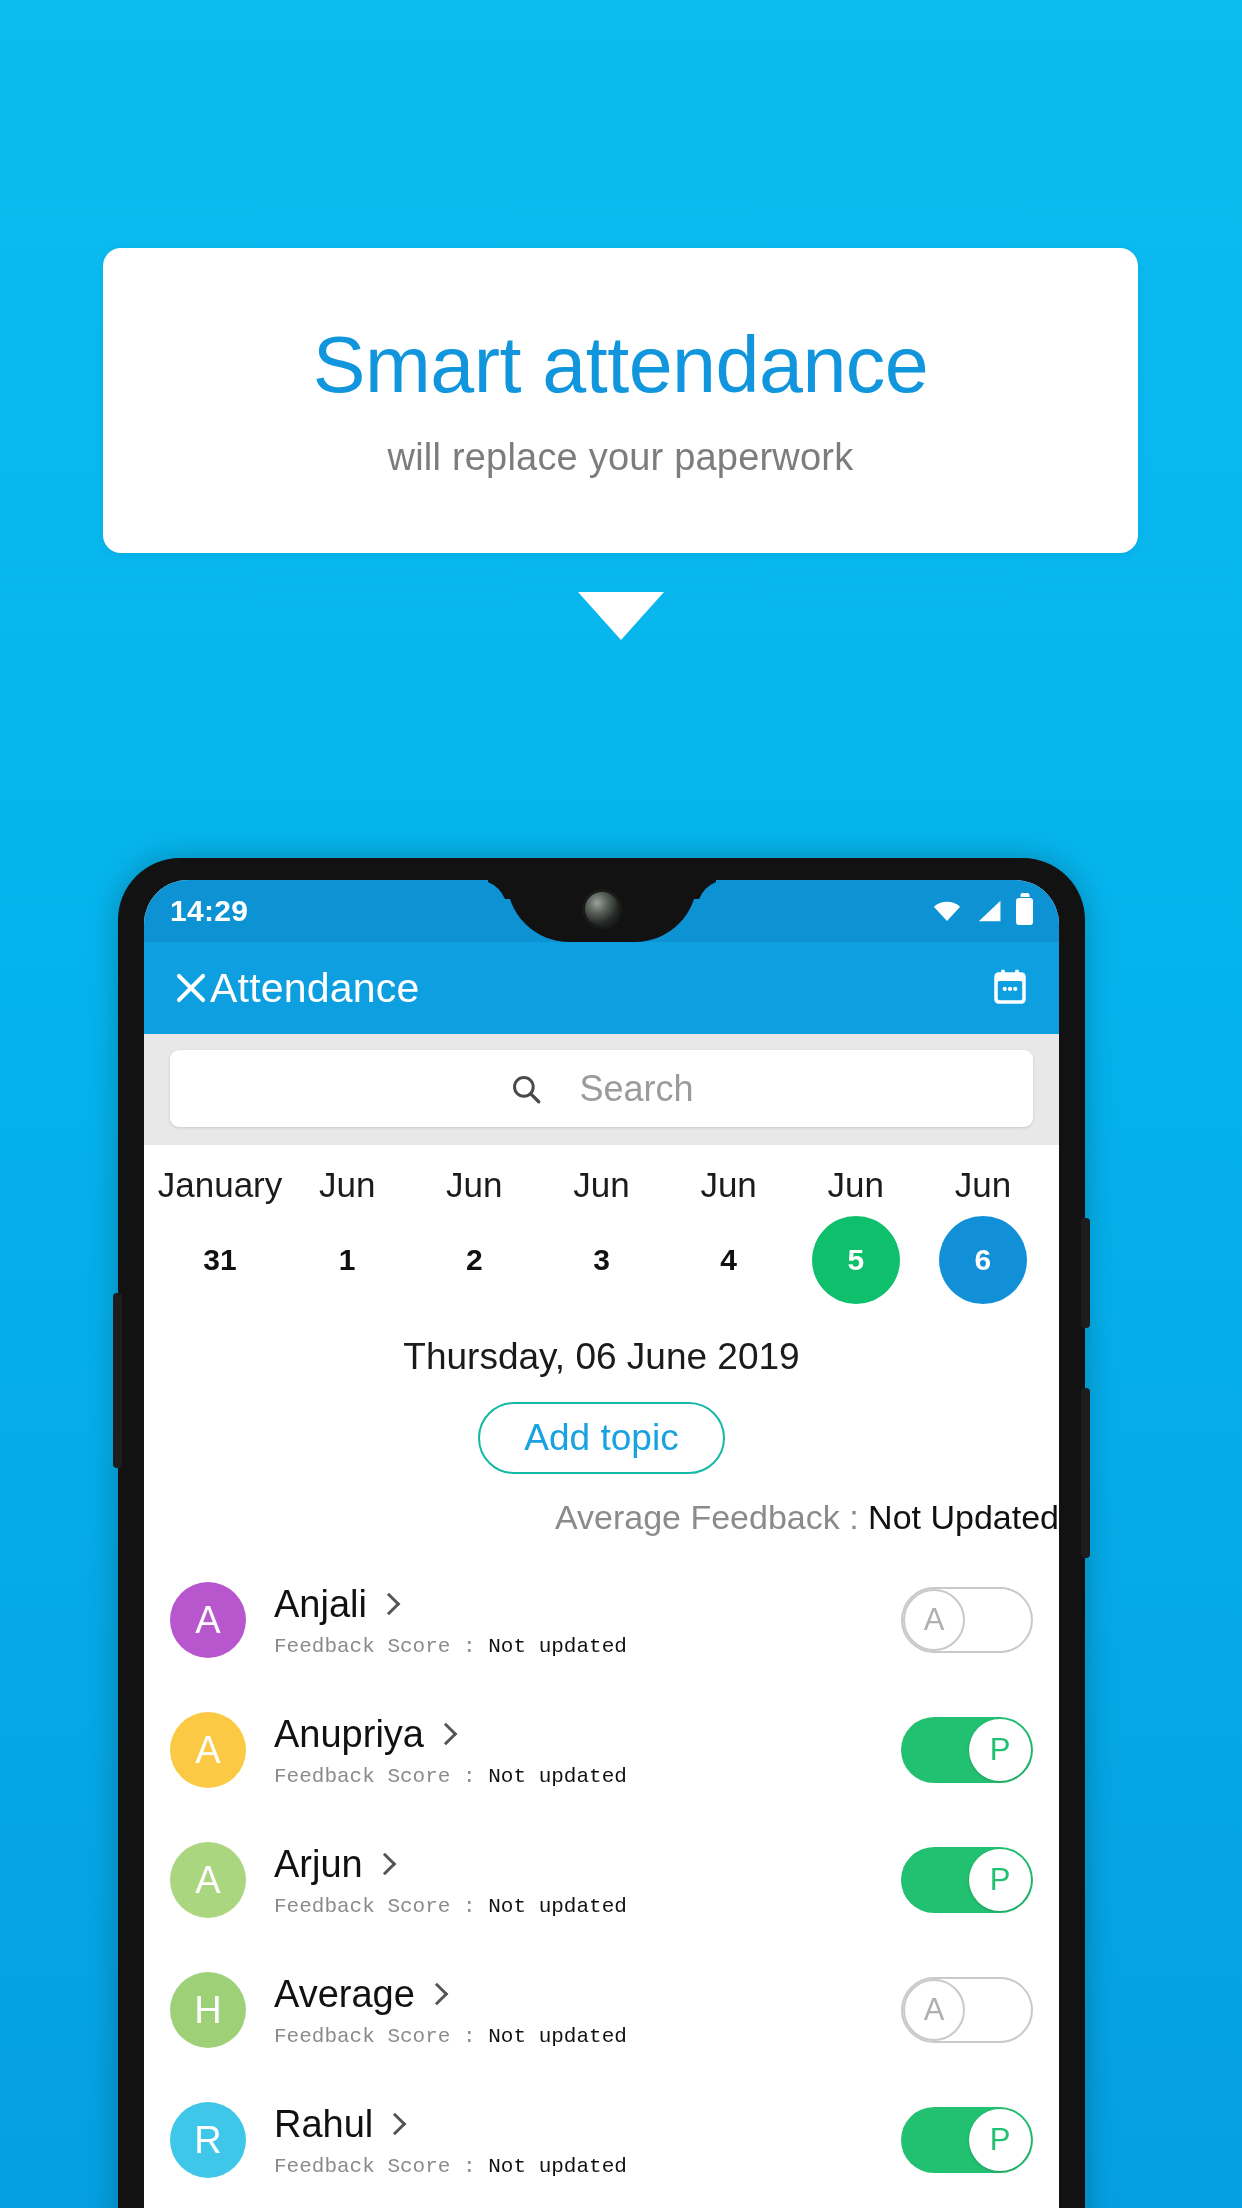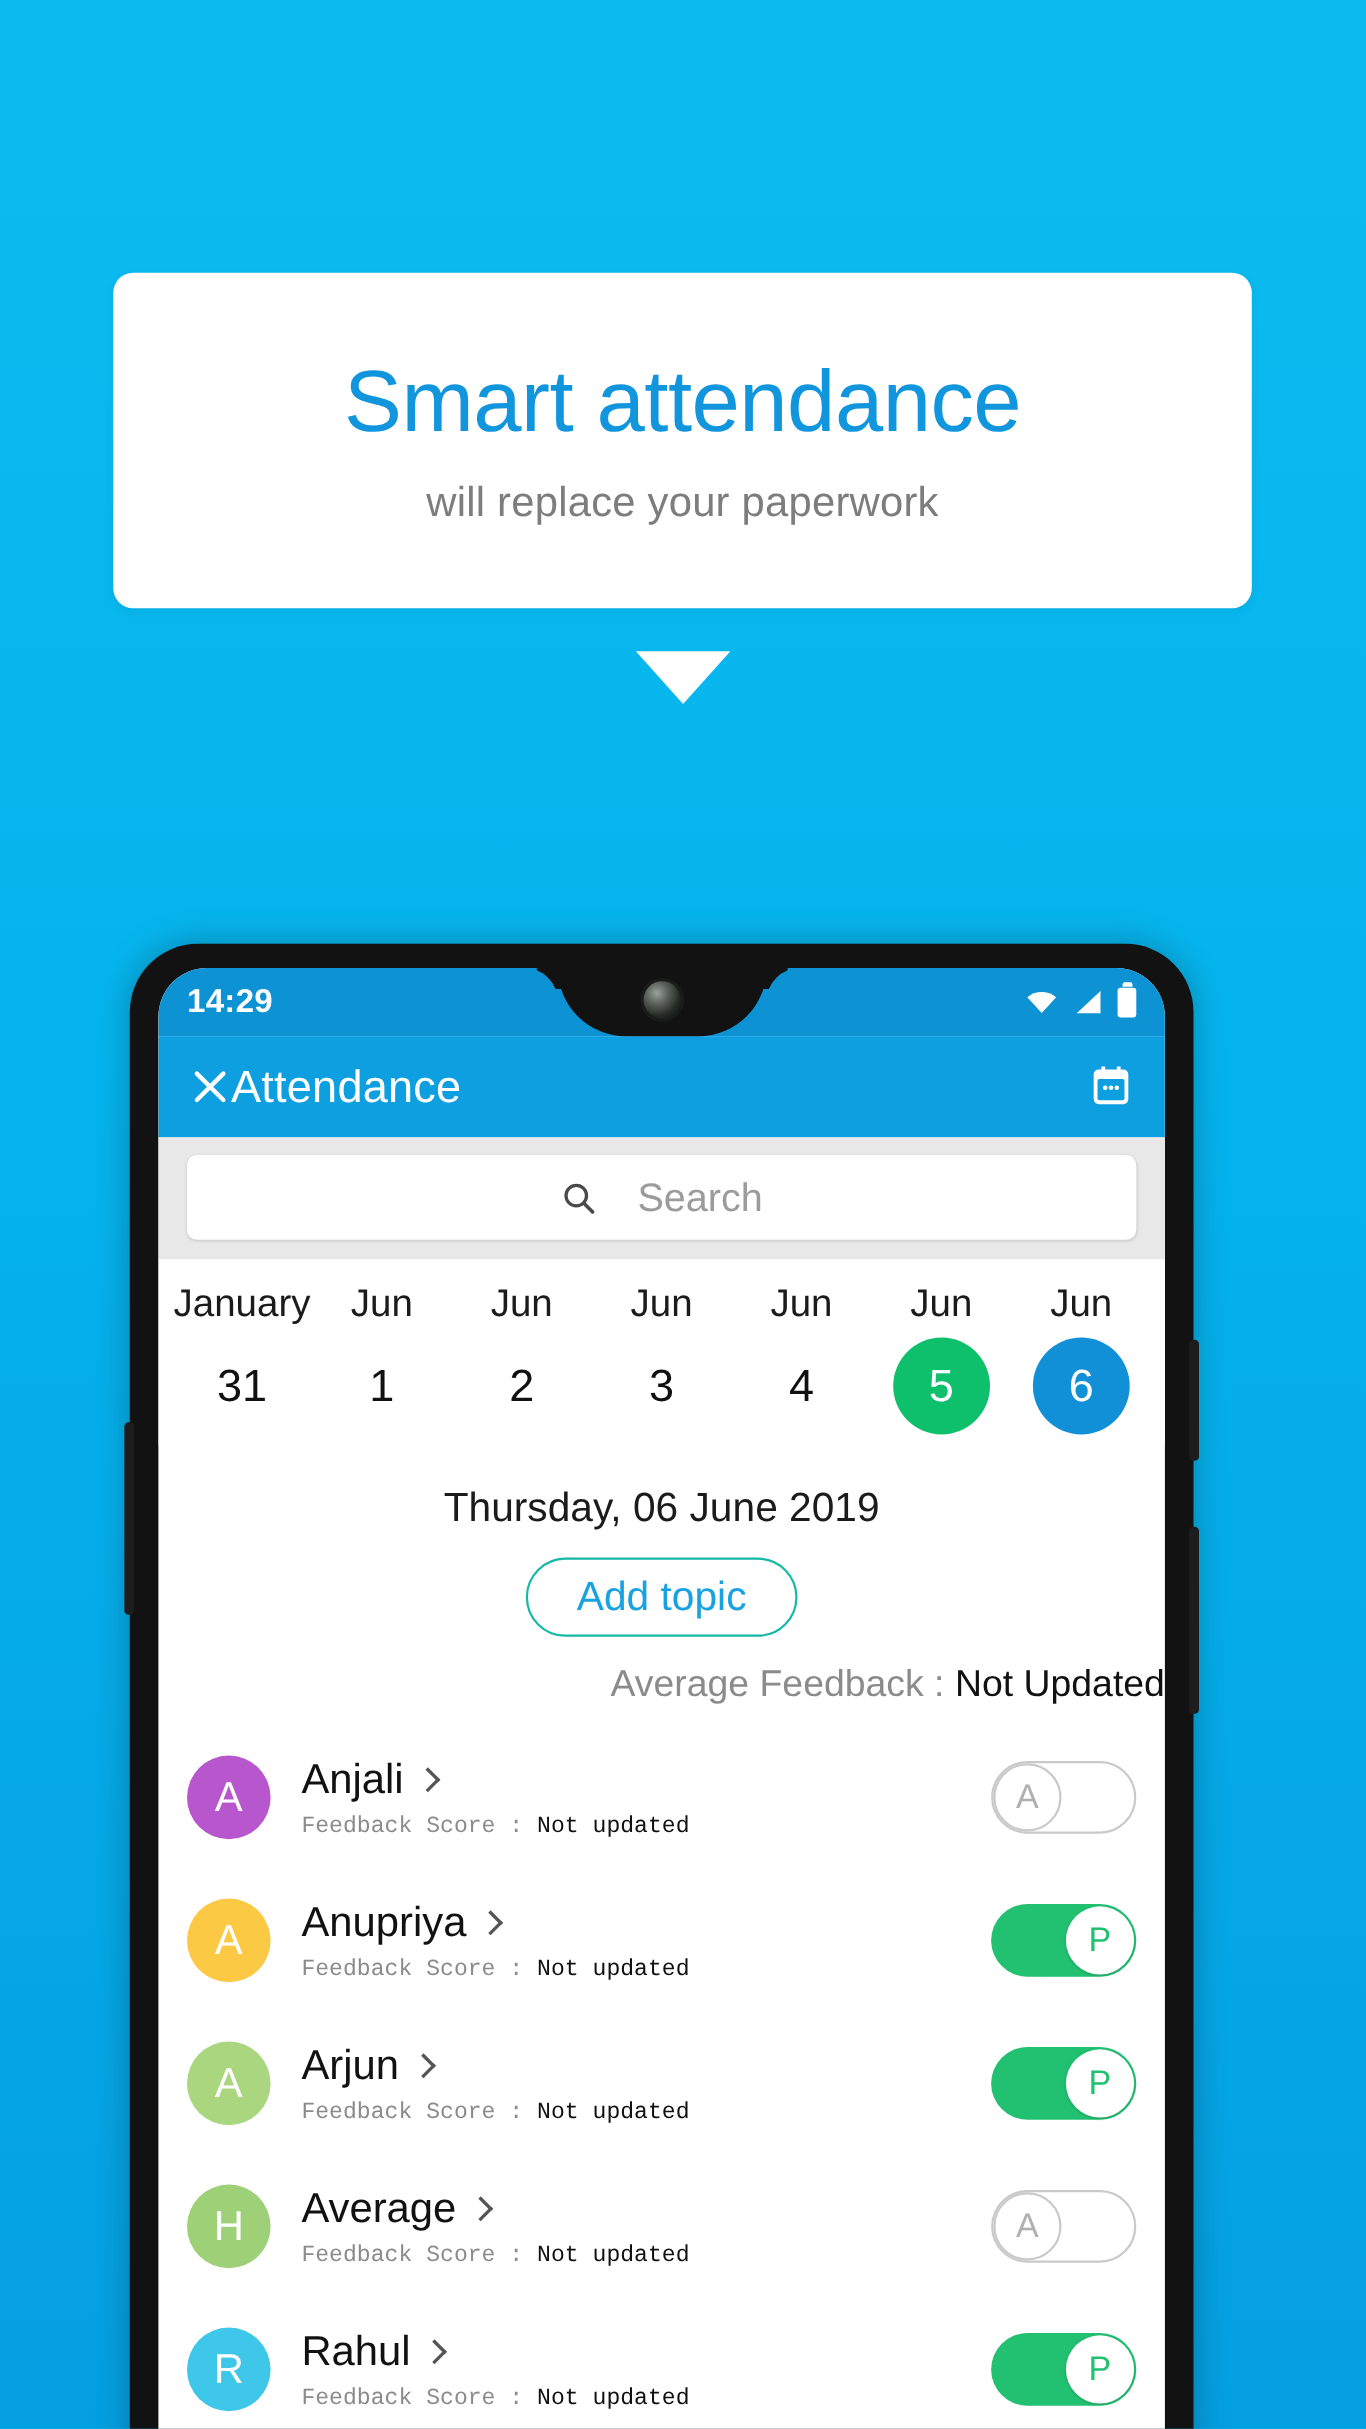--- a/index.html
+++ b/index.html
@@ -115,30 +115,30 @@
   
   .datestrip{
     display:flex;padding:22px 18px 10px 18px;justify-content:space-between;
     background:#fff;
   }
   .daycell{
     width:116px;display:flex;flex-direction:column;align-items:center;gap:14px;
   }
   .day-mon{font-size:35px;color:#1b1b1b;font-weight:400;line-height:1;}
   .day-num{
-    font-size:41px;color:#111;font-weight:400;line-height:1;
+    font-size:30px;color:#111;font-weight:700;line-height:1;
     width:88px;height:88px;border-radius:50%;
     display:flex;align-items:center;justify-content:center;
   }
   .day-num.green{background:#0ec06c;color:#fff;}
   .day-num.blue{background:#1190d8;color:#fff;}
 
   
   .datelabel{
-    text-align:center;font-size:37px;color:#1b1b1b;margin-top:36px;
+    text-align:center;font-size:37px;color:#1b1b1b;margin-top:22px;
   }
   .addtopic-wrap{display:flex;justify-content:center;margin-top:24px;}
   .addtopic{
     border:2px solid #14b8a6;color:#19a2e2;background:#fff;
     border-radius:40px;font-size:37px;padding:13px 44px;
     font-family:"Liberation Sans", sans-serif;cursor:pointer;
   }
   .avgfeedback{
     text-align:right;margin-top:24px;font-size:34px;color:#8b8b8b;
   }

